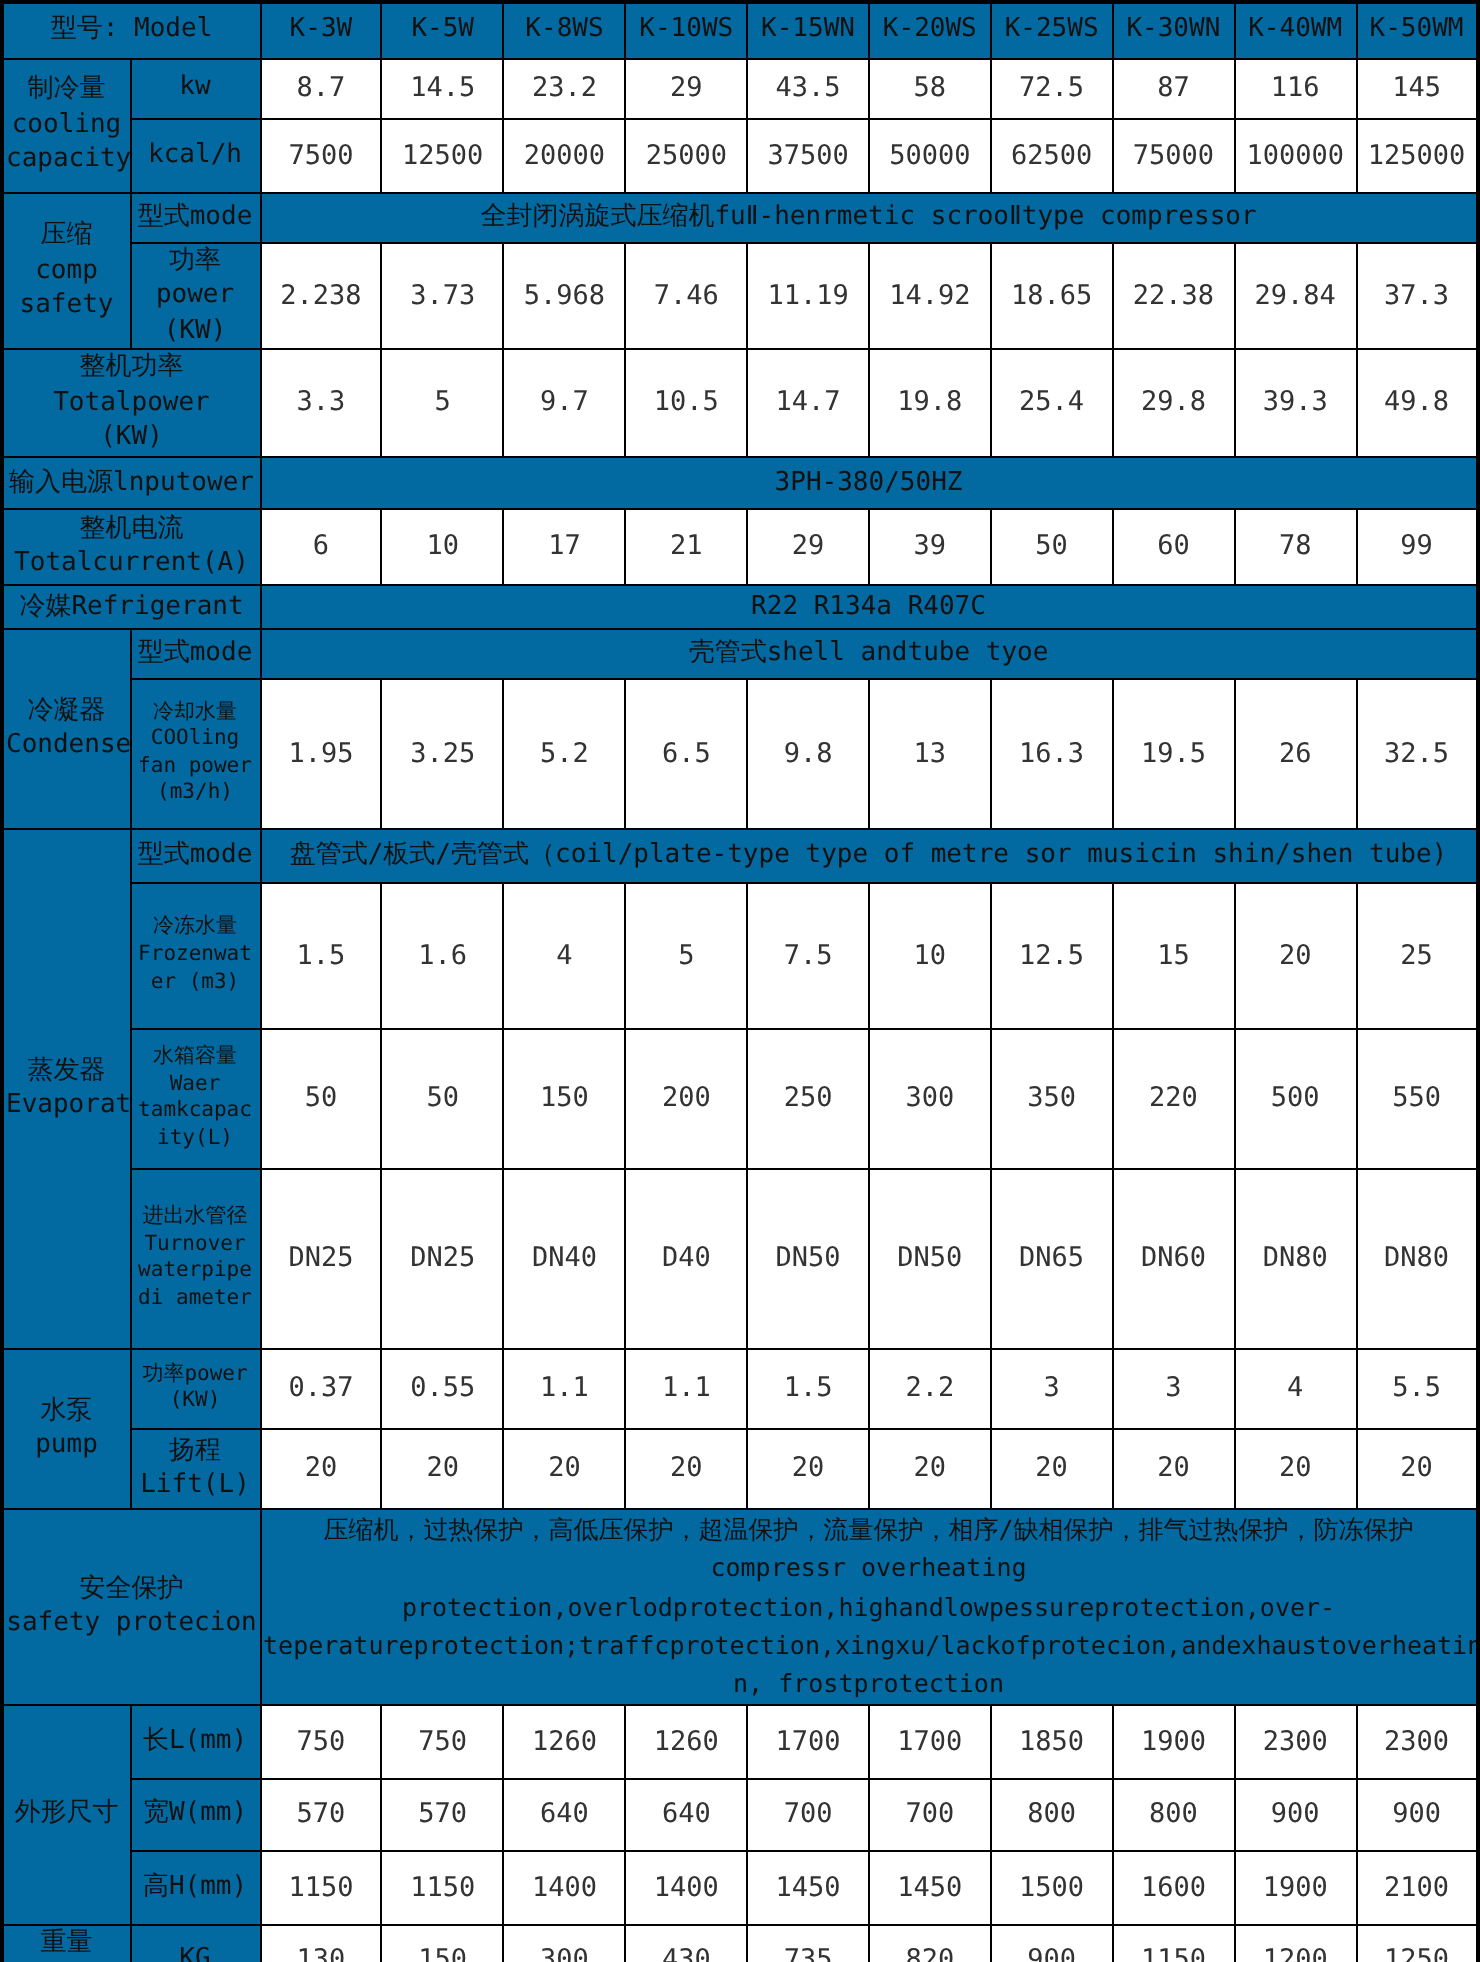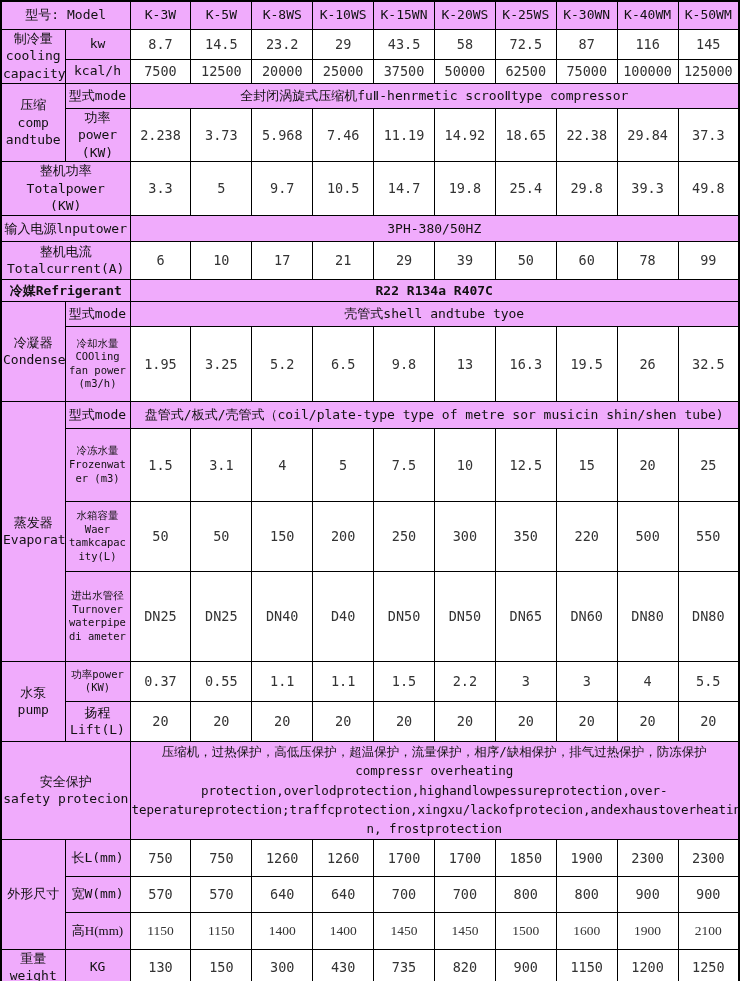--- a/index.html
+++ b/index.html
@@ -1,20 +1,20 @@
 <!DOCTYPE html>
 <html><head>
 <meta charset="utf-8">
 <style>
   html,body{margin:0;padding:0;background:#fff;}
   body{width:740px;font-family:"DejaVu Sans Mono","DejaVu Sans",monospace;}
   table{border-collapse:collapse;table-layout:fixed;width:740px;border:2px solid #000;}
   td{border:1px solid #000;text-align:center;vertical-align:middle;white-space:pre-line;
      padding:0 1px;overflow:hidden;}
-  .hd{background:#f0abfc;font-size:13px;color:#111;line-height:1.35;}
+  .hd{background:#0369a1;font-size:13px;color:#111;line-height:1.35;}
   .hd.sm{font-size:10.5px;line-height:1.3;}
   .hd.sf{font-size:12.5px;line-height:1.55;}
   .dt{background:#ffffff;font-size:13.5px;color:#333;}
 </style>
 </head>
 <body>
 
 <div>
   <table>
     <colgroup>
@@ -54,37 +54,37 @@
           <td class="dt">14.5</td>
           <td class="dt">23.2</td>
           <td class="dt">29</td>
           <td class="dt">43.5</td>
           <td class="dt">58</td>
           <td class="dt">72.5</td>
           <td class="dt">87</td>
           <td class="dt">116</td>
           <td class="dt">145</td>
         </tr>
-        <tr style="height: 24px;">
+        <tr style="height: 37px;">
           <td class="hd">kcal/h</td>
           <td class="dt">7500</td>
           <td class="dt">12500</td>
           <td class="dt">20000</td>
           <td class="dt">25000</td>
           <td class="dt">37500</td>
           <td class="dt">50000</td>
           <td class="dt">62500</td>
           <td class="dt">75000</td>
           <td class="dt">100000</td>
           <td class="dt">125000</td>
         </tr>
         <tr style="height: 25px;">
           <td class="hd" rowspan="2">压缩
 comp
-andtube</td>
+safety</td>
           <td class="hd">型式mode</td>
           <td class="hd" colspan="10">全封闭涡旋式压缩机fuⅡ-henrmetic scrooⅡtype compressor</td>
         </tr>
         <tr style="height: 50px;">
           <td class="hd">功率
 power
 (KW)</td>
           <td class="dt">2.238</td>
           <td class="dt">3.73</td>
           <td class="dt">5.968</td>
@@ -122,21 +122,21 @@
           <td class="dt">10</td>
           <td class="dt">17</td>
           <td class="dt">21</td>
           <td class="dt">29</td>
           <td class="dt">39</td>
           <td class="dt">50</td>
           <td class="dt">60</td>
           <td class="dt">78</td>
           <td class="dt">99</td>
         </tr>
-        <tr style="height: 22px; font-weight: bold;">
+        <tr style="height: 22px;">
           <td class="hd" colspan="2">冷媒Refrigerant</td>
           <td class="hd" colspan="10">R22 R134a R407C</td>
         </tr>
         <tr style="height: 25px;">
           <td class="hd" rowspan="2">冷凝器
 Condenser</td>
           <td class="hd">型式mode</td>
           <td class="hd" colspan="10">壳管式shell andtube tyoe</td>
         </tr>
         <tr style="height: 75px;">
@@ -159,21 +159,21 @@
           <td class="hd" rowspan="4">蒸发器
 Evaporator</td>
           <td class="hd">型式mode</td>
           <td class="hd" colspan="10">盘管式/板式/壳管式（coil/plate-type type of metre sor musicin shin/shen tube)</td>
         </tr>
         <tr style="height: 73px; padding-left: 28px;">
           <td class="hd sm">冷冻水量
 Frozenwat
 er (m3)</td>
           <td class="dt">1.5</td>
-          <td class="dt">3.1</td>
+          <td class="dt">1.6</td>
           <td class="dt">4</td>
           <td class="dt">5</td>
           <td class="dt">7.5</td>
           <td class="dt">10</td>
           <td class="dt">12.5</td>
           <td class="dt">15</td>
           <td class="dt">20</td>
           <td class="dt">25</td>
         </tr>
         <tr style="height: 70px; margin-top: 44px;">
@@ -266,21 +266,21 @@
           <td class="dt">570</td>
           <td class="dt">640</td>
           <td class="dt">640</td>
           <td class="dt">700</td>
           <td class="dt">700</td>
           <td class="dt">800</td>
           <td class="dt">800</td>
           <td class="dt">900</td>
           <td class="dt">900</td>
         </tr>
-        <tr style="height: 37px; font-family: Liberation Serif, serif;">
+        <tr style="height: 37px;">
           <td class="hd">高H(mm)</td>
           <td class="dt">1150</td>
           <td class="dt">1150</td>
           <td class="dt">1400</td>
           <td class="dt">1400</td>
           <td class="dt">1450</td>
           <td class="dt">1450</td>
           <td class="dt">1500</td>
           <td class="dt">1600</td>
           <td class="dt">1900</td>

